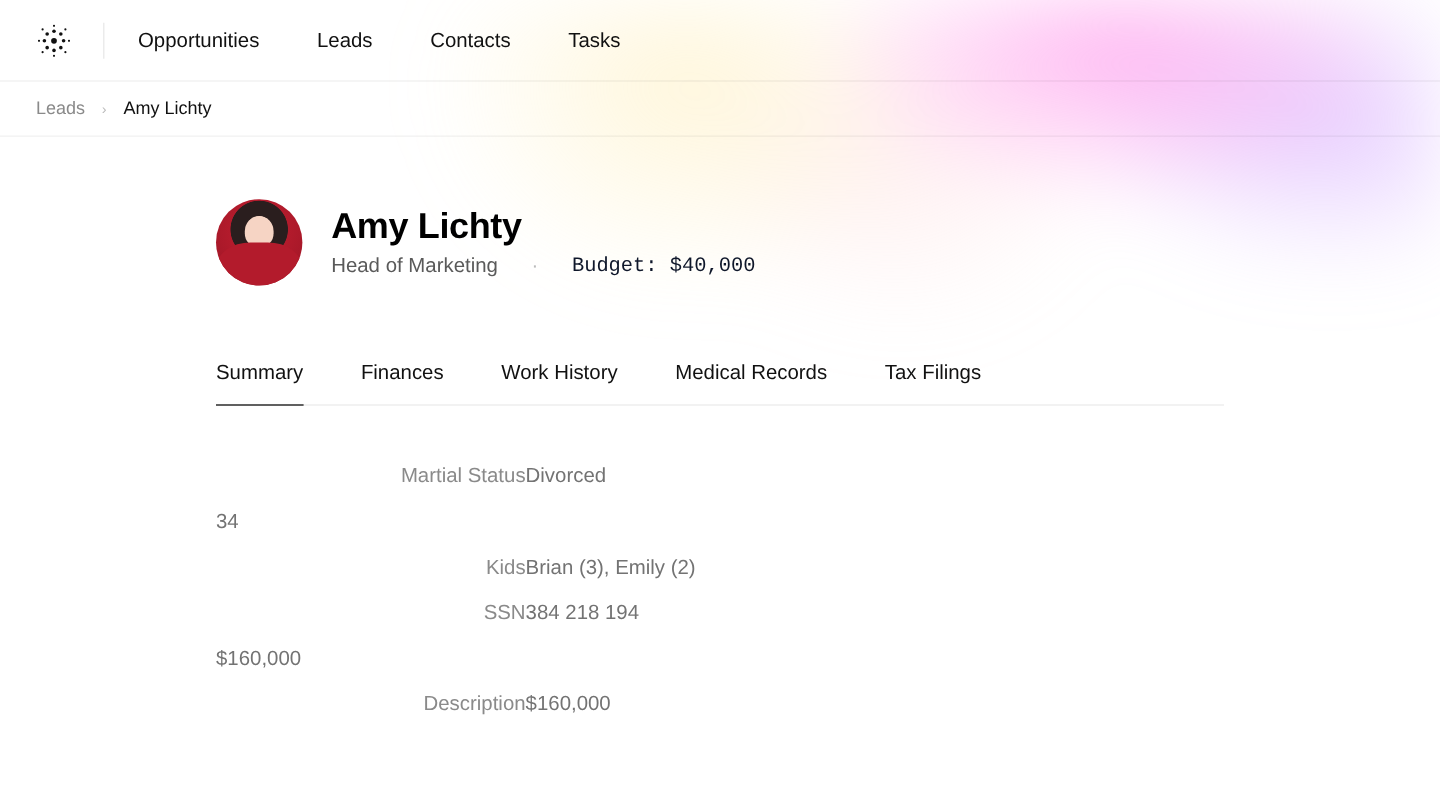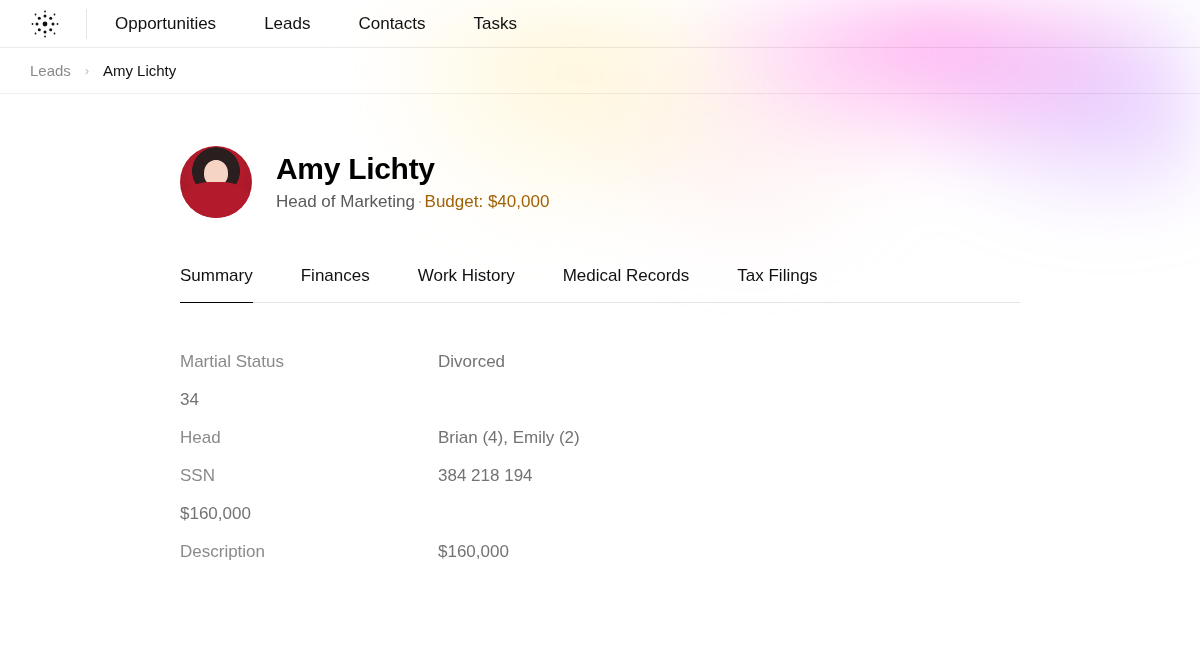--- a/index.html
+++ b/index.html
@@ -28,21 +28,21 @@
         radial-gradient(ellipse 250px 200px at 50% 40%, rgba(255, 200, 200, 0.25), transparent 70%);
       filter: blur(30px);
       z-index: 0;
       pointer-events: none;
     }
     .topbar {
       position: relative;
       z-index: 1;
       display: flex;
       align-items: center;
-      height: 48px;
+      height: 68px;
       border-bottom: 1px solid rgba(0,0,0,0.08);
       padding: 12px 30px;
       gap: 28px;
     }
     .logo {
       display: flex;
       align-items: center;
       padding-right: 26px;
       border-right: 1px solid rgba(0,0,0,0.1);
       height: 30px;
@@ -135,45 +135,47 @@
     }
     .profile-name {
       font-size: 30px;
       font-weight: 700;
       color: #000;
       letter-spacing: -0.3px;
     }
     .profile-sub {
       display: flex;
       align-items: flex-end;
-      gap: 2px;
+      gap: 28px;
       margin-top: 6px;
       font-size: 17px;
     }
     .profile-role {
       color: #5a5a5a;
     }
     .dot-sep {
       color: #bbb;
     }
     .profile-budget {
-      color: #a16207;
+      color: #0f172a;
+      font-family: Liberation Mono, monospace;
     }
     .tabs {
       display: flex;
       gap: 48px;
       border-bottom: 1px solid rgba(0,0,0,0.1);
       width: 840px;
     }
     .tab {
       font-size: 17px;
       color: #111;
       padding-bottom: 16px;
       cursor: pointer;
       position: relative;
+      margin-top: 15px;
     }
     .tab.active::after {
       content: "";
       position: absolute;
       left: 0;
       right: 0;
       bottom: -1px;
       height: 1.5px;
       background: #000;
     }
@@ -181,20 +183,21 @@
       margin-top: 40px;
     }
     .detail-row {
       display: flex;
       padding: 9px 0;
       font-size: 17px;
     }
     .detail-label {
       width: 258px;
       color: #8a8a8a;
+      text-align: right;
     }
     .detail-value {
       color: #737373;
     }
   </style>
 </head>
 <body>
 
 <div class="bg-gradient"></div>
 
@@ -260,22 +263,22 @@
 
   <div class="details">
     <div class="detail-row">
       <div class="detail-label">Martial Status</div>
       <div class="detail-value">Divorced</div>
     </div>
     <div class="detail-row">
       <div class="detail-value">34</div>
     </div>
     <div class="detail-row">
-      <div class="detail-label">Head</div>
-      <div class="detail-value">Brian (4), Emily (2)</div>
+      <div class="detail-label">Kids</div>
+      <div class="detail-value">Brian (3), Emily (2)</div>
     </div>
     <div class="detail-row">
       <div class="detail-label">SSN</div>
       <div class="detail-value">384 218 194</div>
     </div>
     <div class="detail-row">
       <div class="detail-value">$160,000</div>
     </div>
     <div class="detail-row">
       <div class="detail-label">Description</div>

